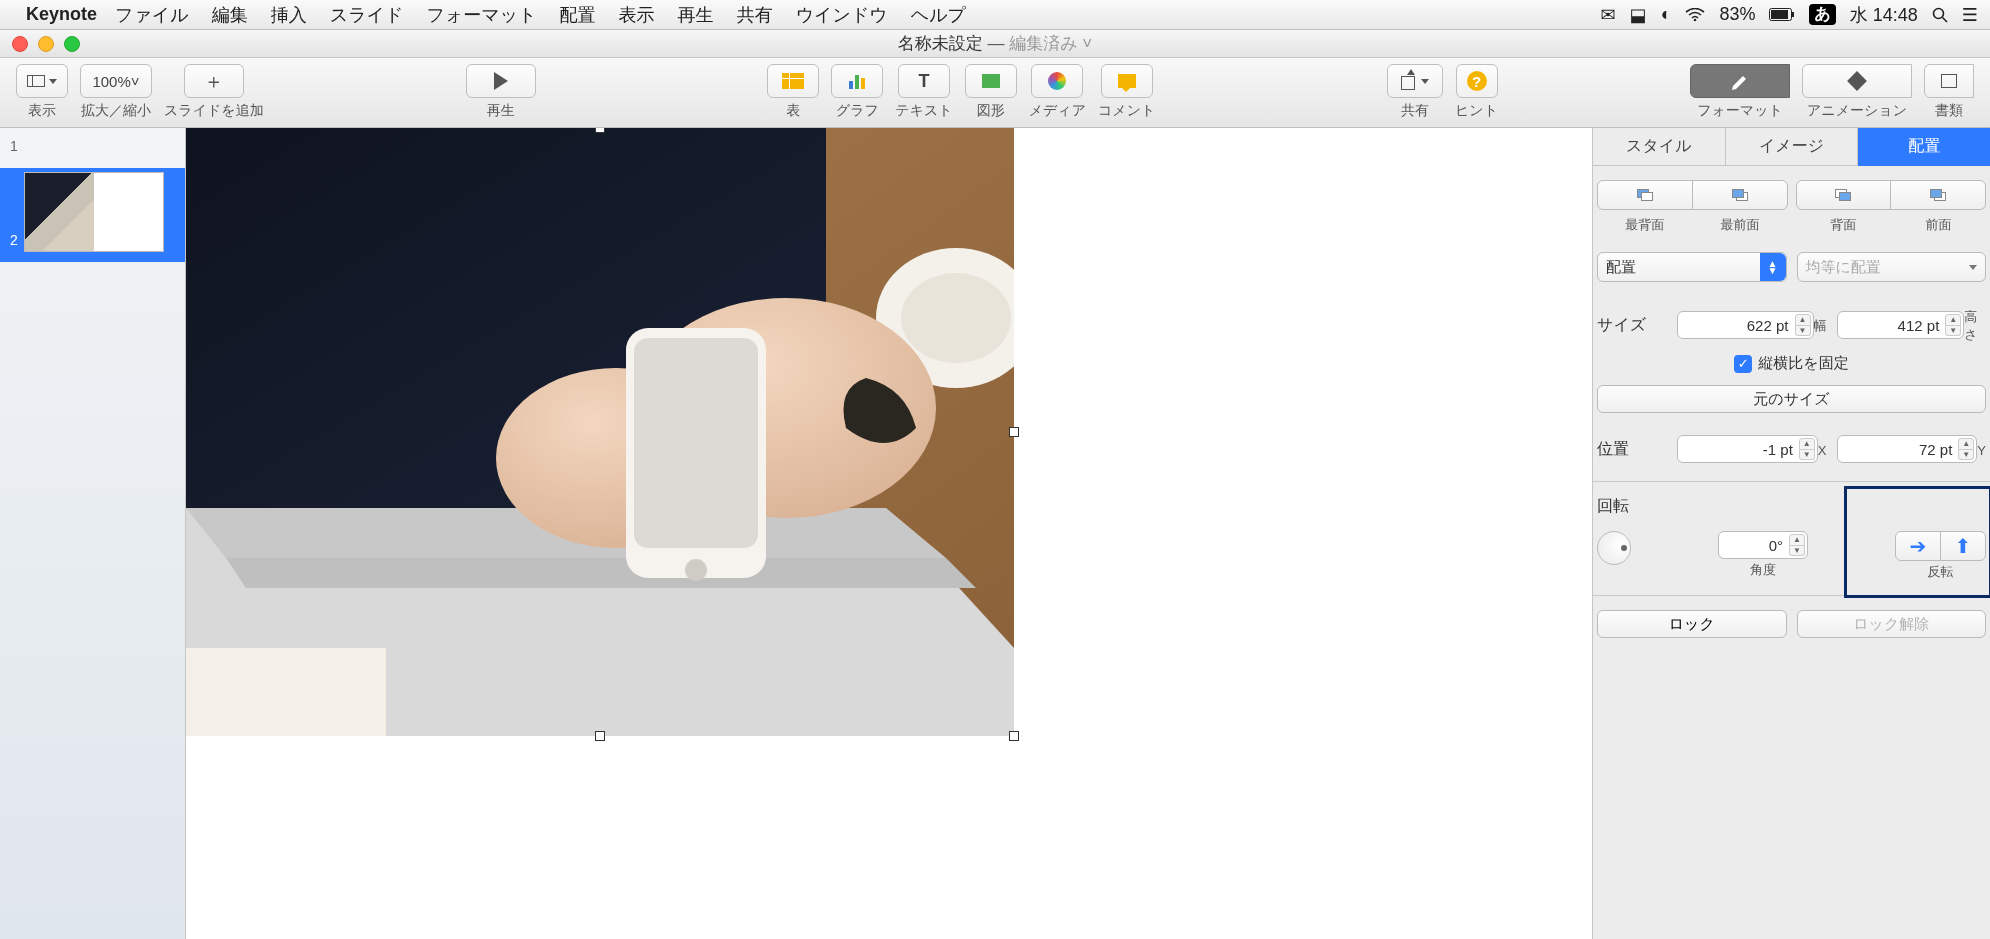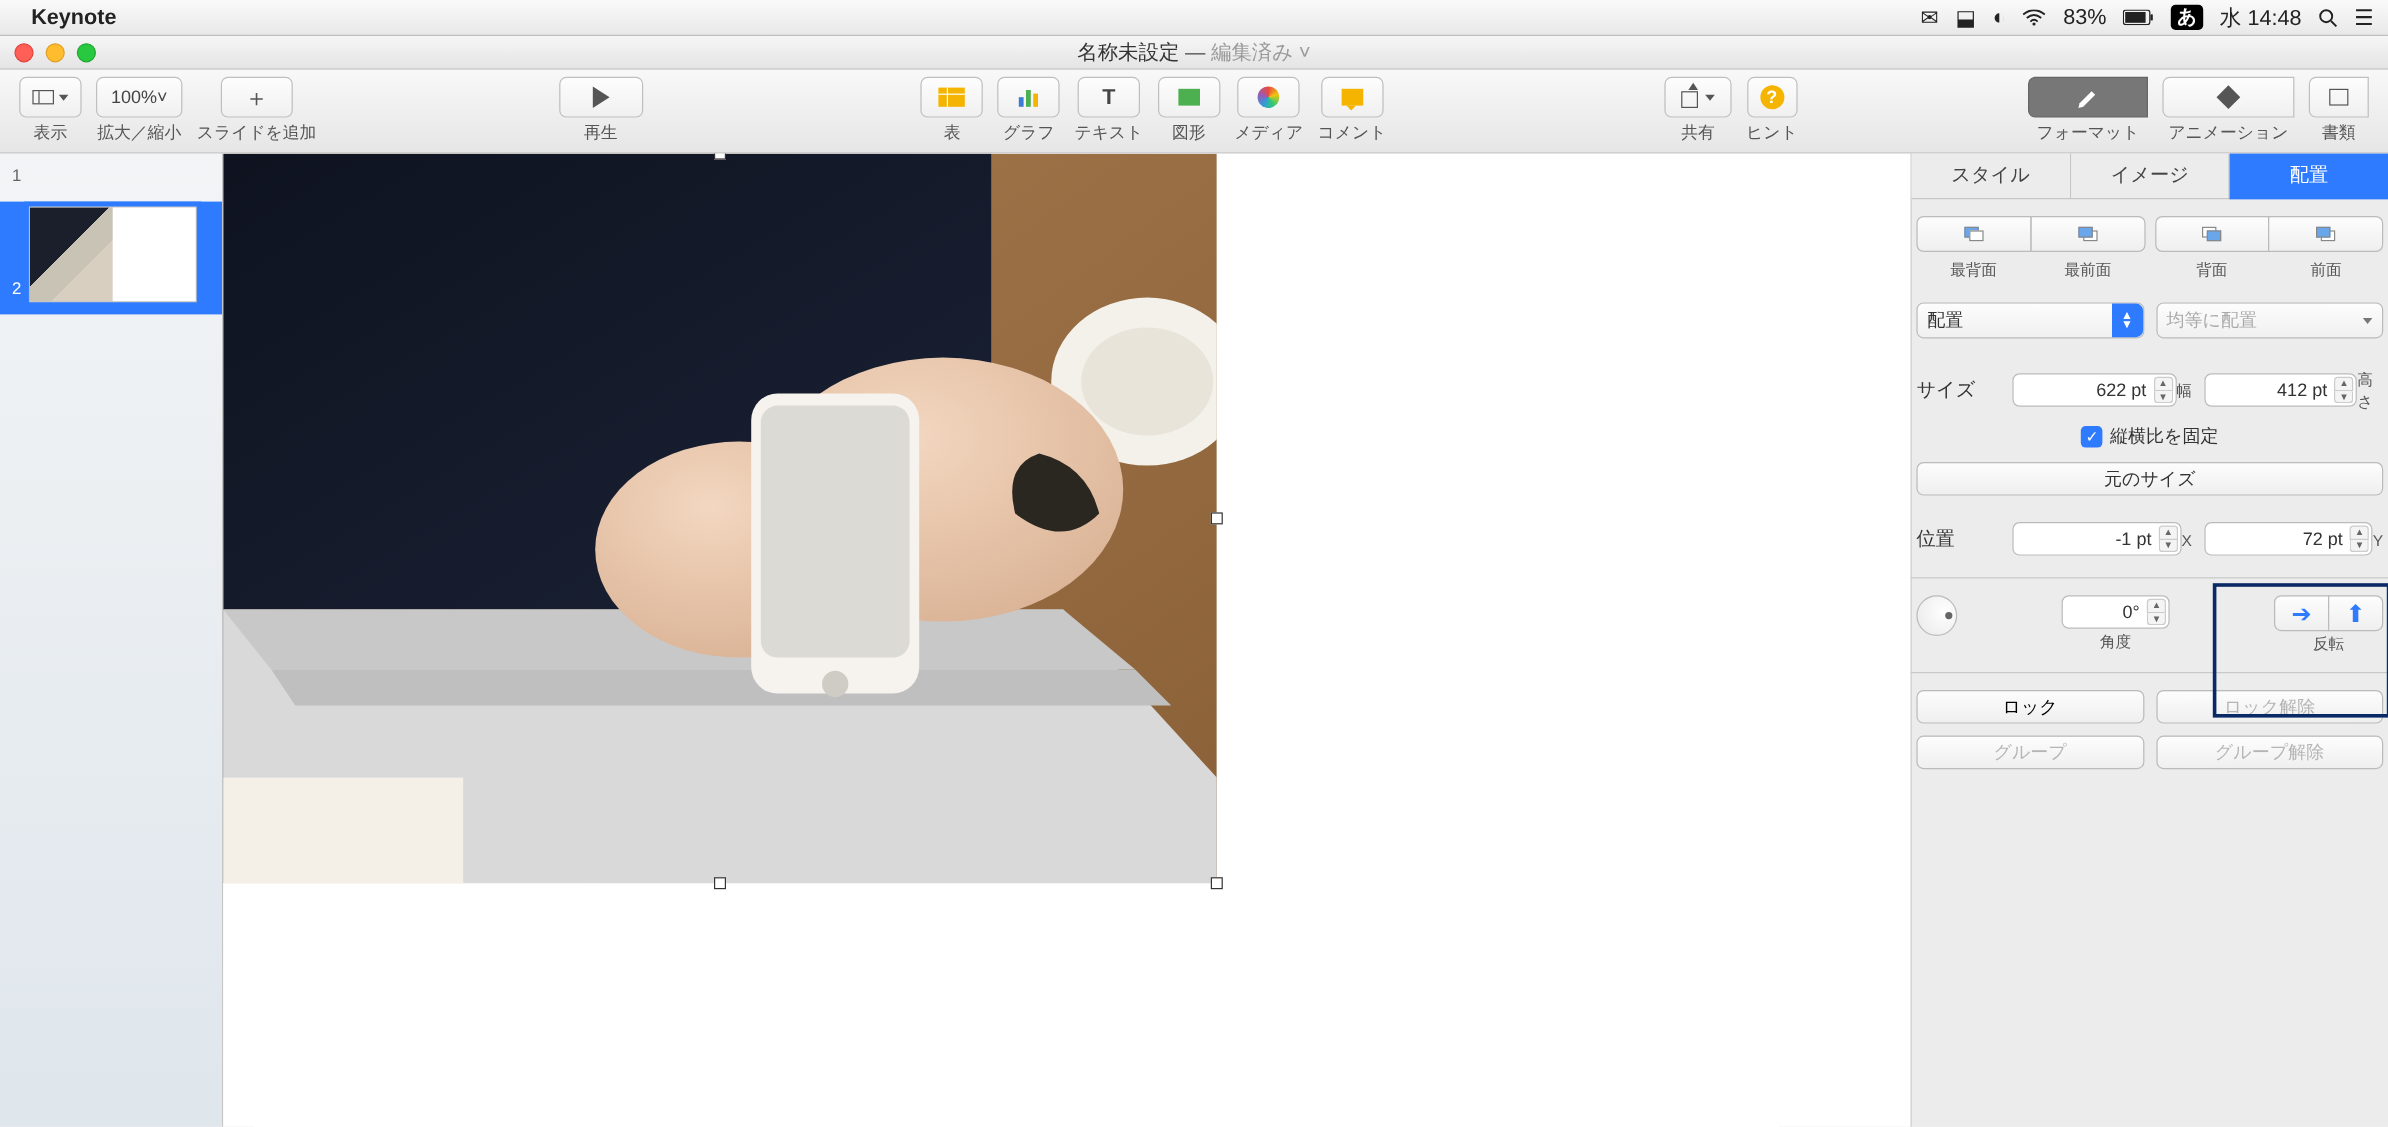--- a/index.html
+++ b/index.html
@@ -139,20 +139,33 @@
 .layer-ico.back .a{z-index:0;} .layer-ico.back .b{z-index:1;}
 .layer-ico.bstep .a{background:#fff;} .layer-ico.bstep .b{background:#6aa7ea;z-index:1;}
 .layer-ico.fstep .a{background:#6aa7ea;z-index:1;} .layer-ico.fstep .b{background:#fff;}
 </style>
 </head>
 <body>
 
 <div class="menubar">
   <span class="apple"></span>
   <span class="app">Keynote</span>
+  <span class="menus">
+    <span>ファイル</span>
+    <span>編集</span>
+    <span>挿入</span>
+    <span>スライド</span>
+    <span>フォーマット</span>
+    <span>配置</span>
+    <span>表示</span>
+    <span>再生</span>
+    <span>共有</span>
+    <span>ウインドウ</span>
+    <span>ヘルプ</span>
+  </span>
   <span class="spacer"></span>
   <span class="right">
     <span>✉</span>
     <span>⬓</span>
     <span>◐</span>
     <span>
       <svg width="20" height="14" viewBox="0 0 20 14">
           <path d="M1 4 Q10 -3 19 4 M4 7 Q10 2 16 7 M7 10 Q10 7 13 10" stroke="#222" stroke-width="1.6" fill="none"></path>
           <circle cx="10" cy="12" r="1.3" fill="#222"></circle>
         </svg>
@@ -466,20 +479,21 @@
                 <span>▲</span>
                 <span>▼</span>
               </div>
             </div>
           <span class="num-sub">Y</span>
         </div>
       </div>
       <div class="divider"></div>
       
       <div class="rot-section">
+        <span class="section-label">回転</span>
         <div class="rot-highlight"></div>
         <div class="rot-row">
           <div class="rot-wheel"></div>
           <div style="flex:1; display:flex; flex-direction:column; align-items:center;">
             <div class="num-input" style="width:90px">
                 <span>0°</span>
                 <div class="stepper">
                   <span>▲</span>
                   <span>▼</span>
                 </div>
@@ -493,19 +507,15 @@
             </div>
             <span class="num-sub">反転</span>
           </div>
         </div>
       </div>
       <div class="divider"></div>
       <div class="btn-grid" style="margin-bottom:10px">
         <button class="act-btn">ロック</button>
         <button class="act-btn disabled">ロック解除</button>
       </div>
-      <div class="btn-grid">
-        <button class="act-btn disabled">グループ</button>
-        <button class="act-btn disabled">グループ解除</button>
-      </div>
     </div>
   </div>
 </div>
 
 </body></html>

